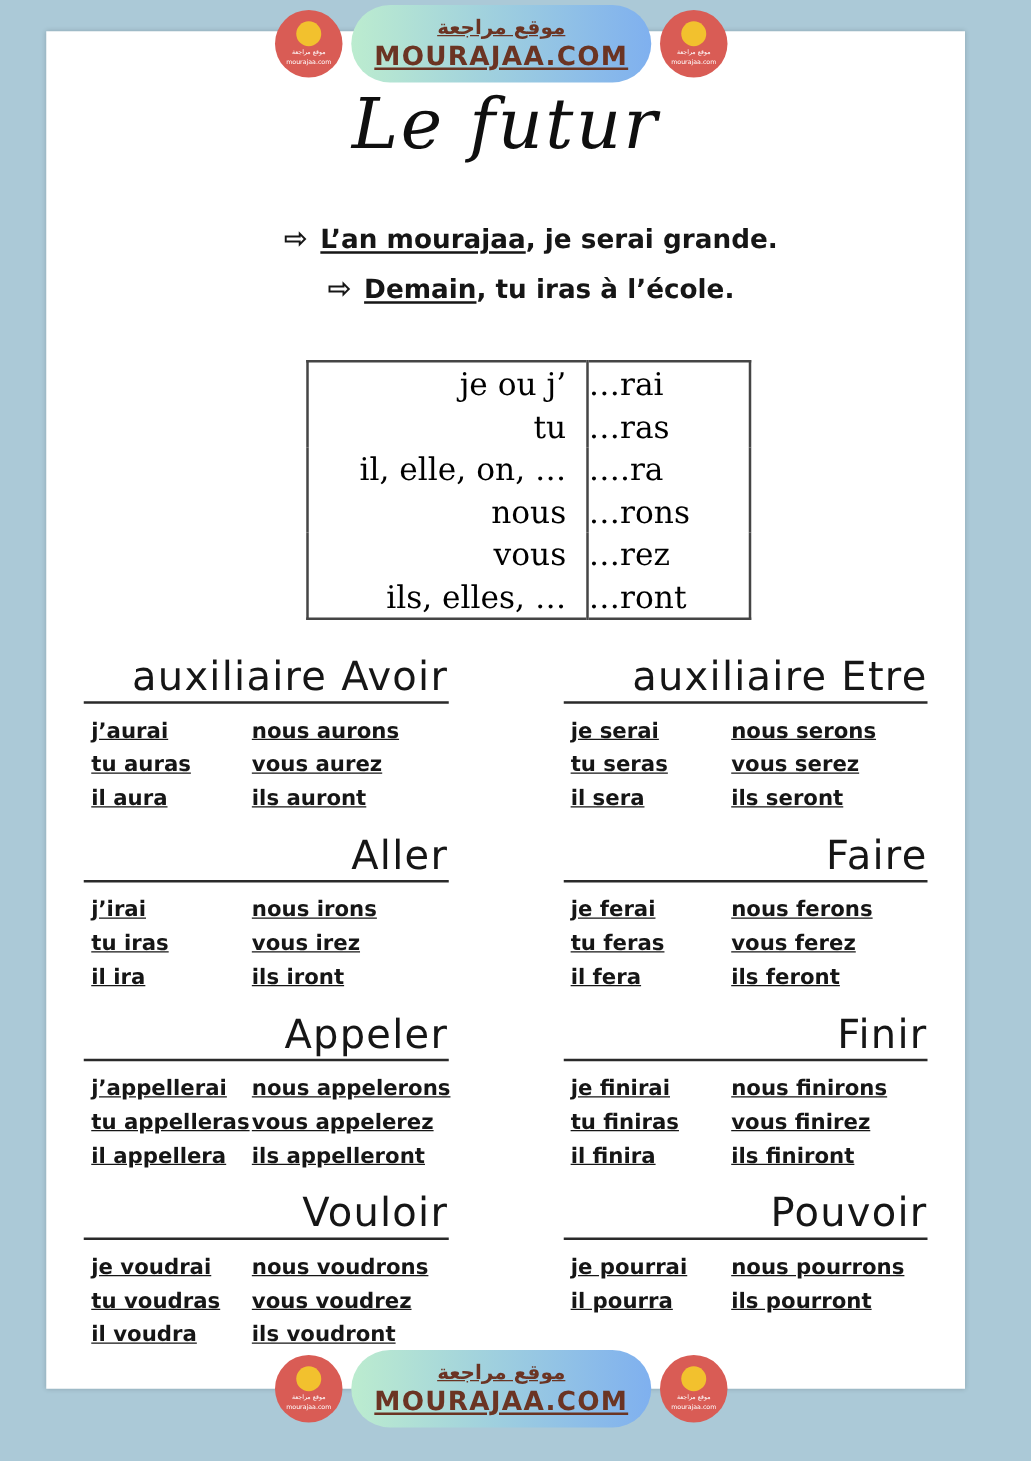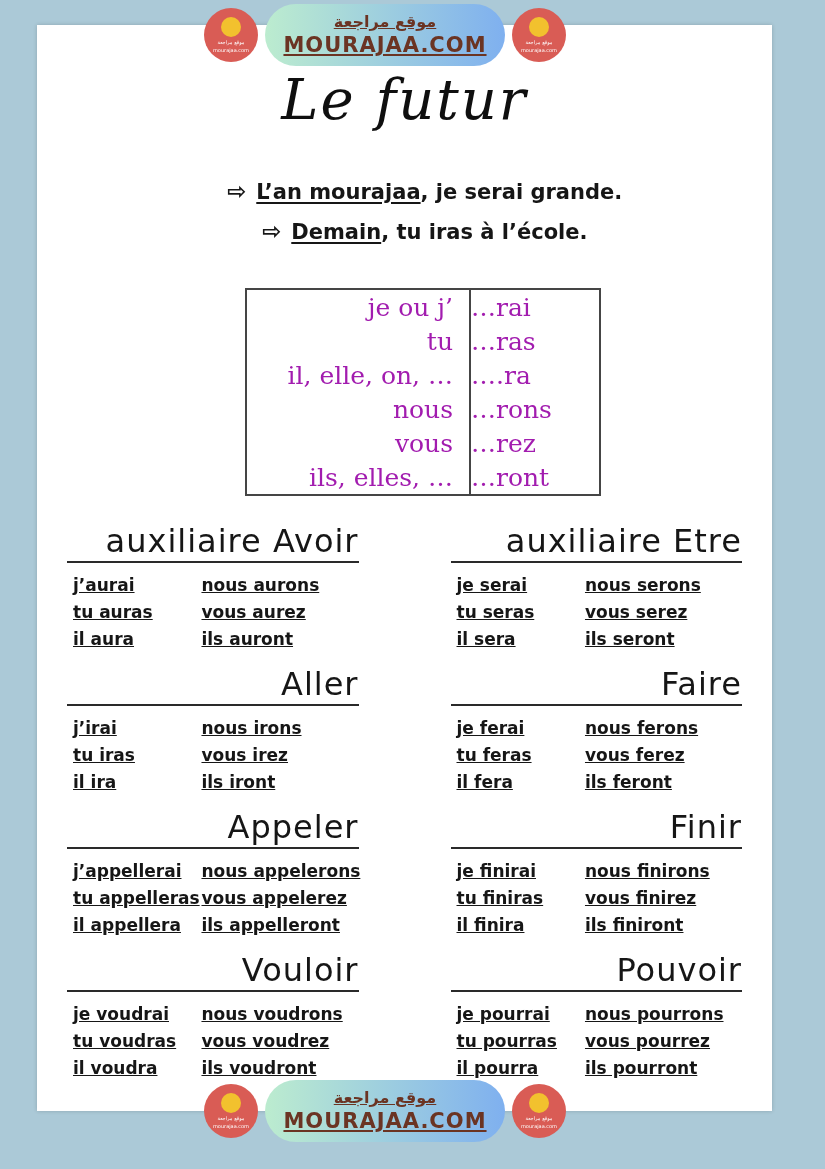--- a/index.html
+++ b/index.html
@@ -8,21 +8,21 @@
     background:#abc9d7;
     font-family:"DejaVu Sans", sans-serif;
     color:#161616;
   }
   .page{
     position:absolute;left:37px;top:25px;width:735px;height:1086px;
     background:#ffffff;box-shadow:0 0 4px rgba(0,0,0,0.18);
   }
   
   .banner{
-    position:absolute;left:385px;transform:translateX(-50%);
+    position:absolute;left:401px;transform:translateX(-50%);
     display:flex;align-items:center;gap:7px;z-index:9;
   }
   .banner.top{top:4px;}
   .banner.bottom{top:1080px;}
   .logo-circle{
     width:54px;height:54px;border-radius:50%;
     display:flex;flex-direction:column;align-items:center;justify-content:center;
     gap:2px;flex-shrink:0;
   }
   .logo-inner{width:20px;height:20px;border-radius:50%;}
@@ -41,21 +41,21 @@
   }
   
   .examples{margin:45px 0 0 190px;font-weight:bold;font-size:21px;}
   .example-line{display:flex;align-items:baseline;gap:10px;height:30px;margin-bottom:10px;white-space:nowrap;}
   .example-line.second{margin-left:35px;}
   .arrow{font-size:23px;}
   .ex-underline{text-decoration:underline;text-decoration-thickness:2px;text-underline-offset:3px;}
   
   .endings-table{
     margin:40px 0 0 208px;border-collapse:collapse;
-    font-family:"DejaVu Serif", serif;font-size:25px;color:#a21caf;
+    font-family:"DejaVu Serif", serif;font-size:25px;color:#000000;
     border:2px solid #454545;width:356px;
   }
   .endings-table td{height:34px;padding:0;}
   .endings-table td.pronoun{text-align:right;padding-right:16px;border-right:2px solid #454545;width:206px;}
   .endings-table td.ending{text-align:left;}
   
   .verbs{
     margin:30px 0 0 0;padding:0 30px;
     display:grid;grid-template-columns:1fr 1fr;column-gap:92px;row-gap:16px;
   }
@@ -268,24 +268,20 @@
       </div>
 
       <div class="verb-section">
         <div class="vtitle">Pouvoir</div>
         <div class="conj">
           <div class="conj-row">
             <span>je pourrai</span>
             <span>nous pourrons</span>
           </div>
           <div class="conj-row">
-            <span>tu pourras</span>
-            <span>vous pourrez</span>
-          </div>
-          <div class="conj-row">
             <span>il pourra</span>
             <span>ils pourront</span>
           </div>
         </div>
       </div>
     </div>
 
 </div>
 
 <div class="banner bottom">

